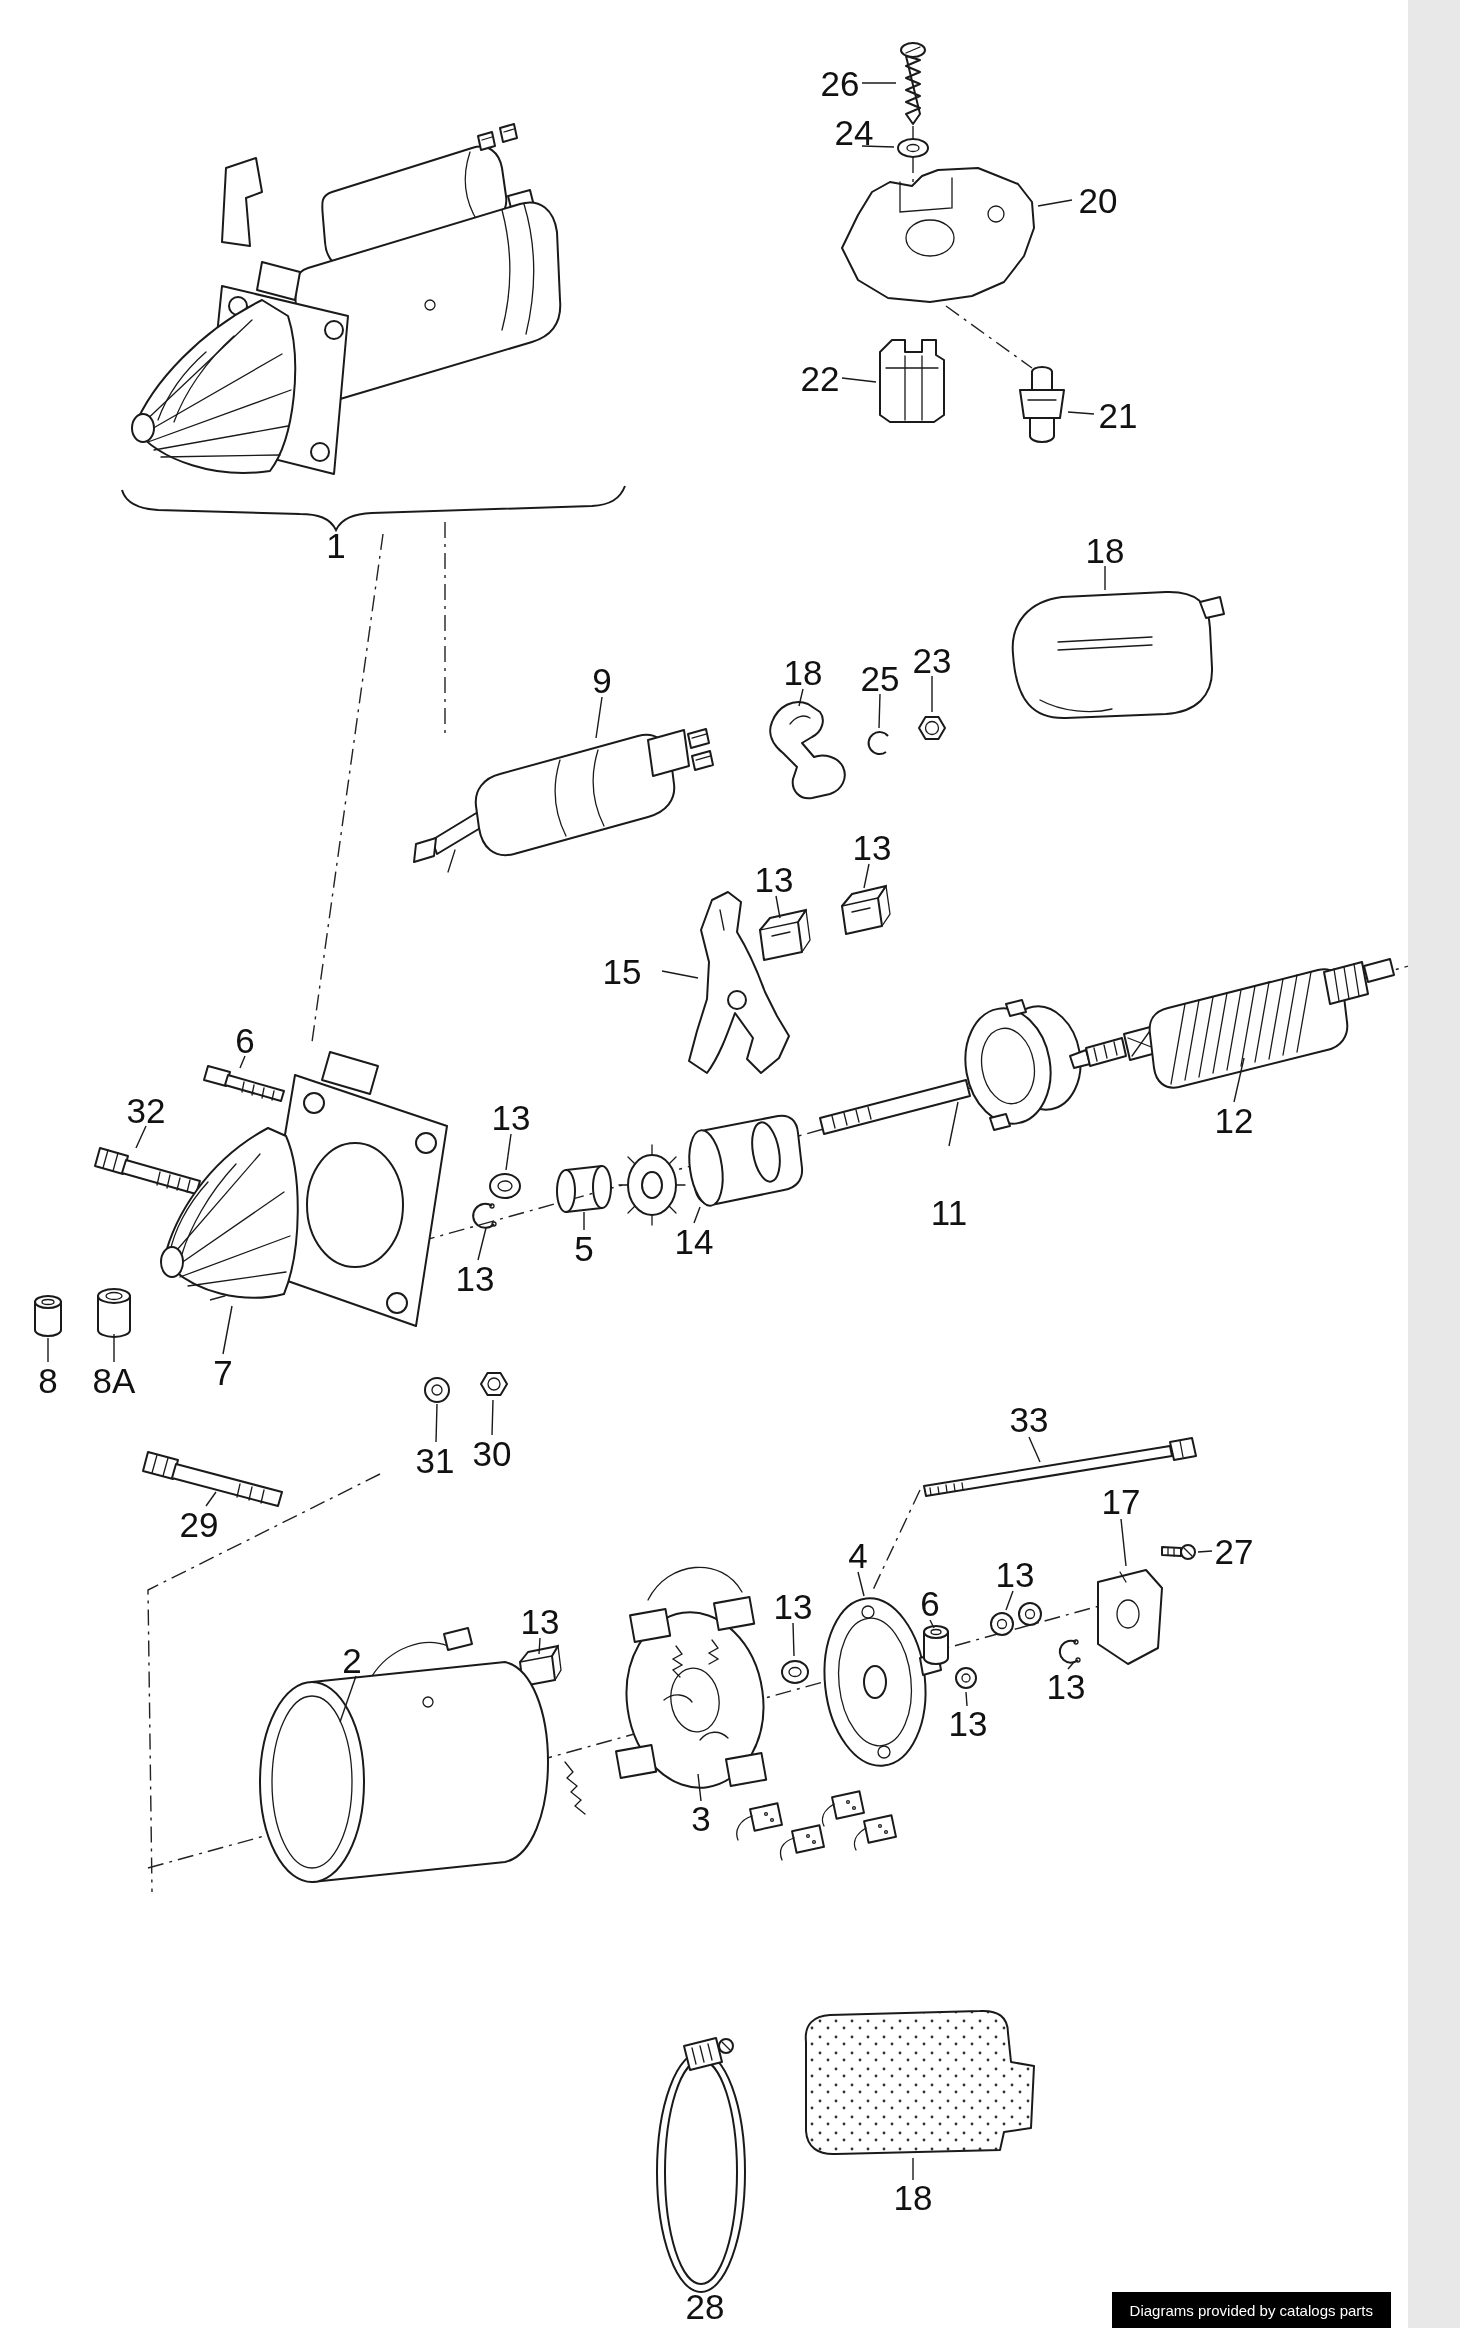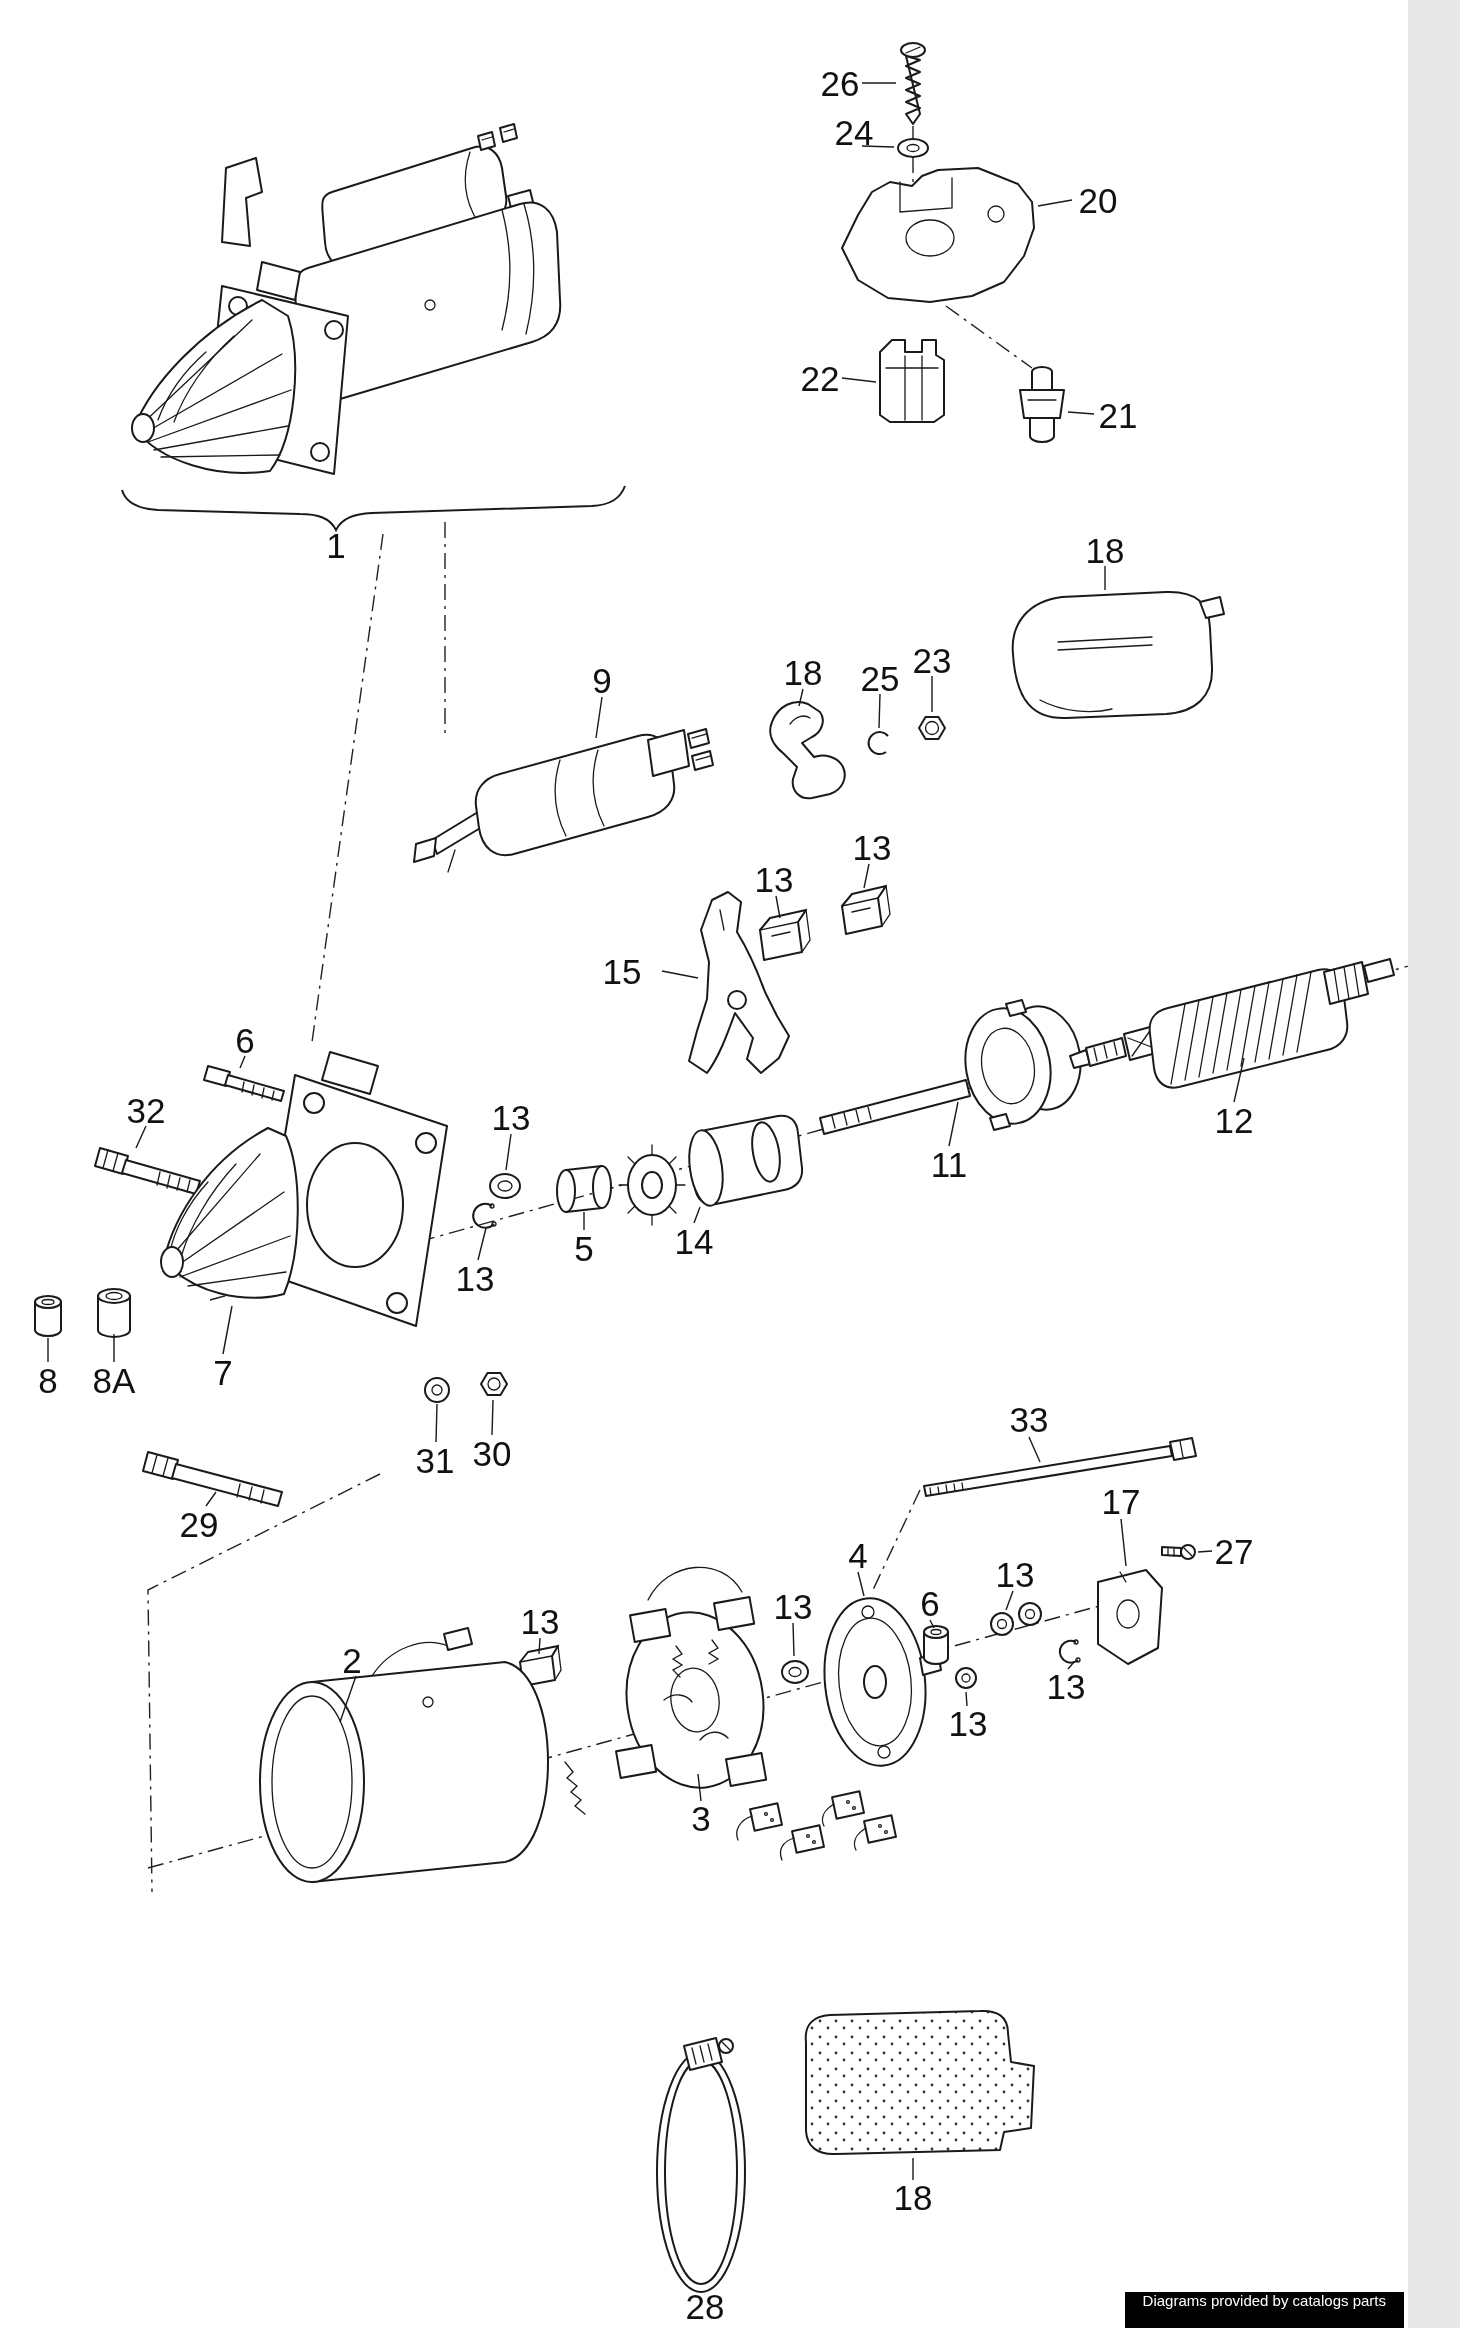--- a/index.html
+++ b/index.html
@@ -20,26 +20,26 @@
   .callout{
     position:absolute;
     transform:translate(-50%,-50%);
     font-size:35px;
     color:#111111;
     white-space:nowrap;
     line-height:1;
   }
   .footer{
     position:absolute;
-    right:4px;bottom:0;
+    right:17px;bottom:0;
     height:36px;
     background:#000000;
     color:#ffffff;
     font-size:15px;
-    display:flex;
+    display:flex;align-items:center;
     padding:0 18px;
   }
 </style>
 </head>
 <body>
 
 <div class="page">
 
 <svg width="1460" height="2328" viewBox="0 0 1460 2328">
   <defs>
@@ -433,21 +433,21 @@
       <div class="callout" style="left: 803px; top: 672px;">18</div>
       <div class="callout" style="left: 880px; top: 678px;">25</div>
       <div class="callout" style="left: 602px; top: 680px;">9</div>
       <div class="callout" style="left: 872px; top: 847px;">13</div>
       <div class="callout" style="left: 774px; top: 879px;">13</div>
       <div class="callout" style="left: 622px; top: 971px;">15</div>
       <div class="callout" style="left: 245px; top: 1040px;">6</div>
       <div class="callout" style="left: 146px; top: 1110px;">32</div>
       <div class="callout" style="left: 511px; top: 1117px;">13</div>
       <div class="callout" style="left: 1234px; top: 1120px;">12</div>
-      <div class="callout" style="left: 949px; top: 1164px;">11</div>
+      <div class="callout" style="left: 949px; top: 1212px;">11</div>
       <div class="callout" style="left: 694px; top: 1241px;">14</div>
       <div class="callout" style="left: 584px; top: 1248px;">5</div>
       <div class="callout" style="left: 475px; top: 1278px;">13</div>
       <div class="callout" style="left: 48px; top: 1380px;">8</div>
       <div class="callout" style="left: 114px; top: 1380px;">8A</div>
       <div class="callout" style="left: 223px; top: 1372px;">7</div>
       <div class="callout" style="left: 1029px; top: 1419px;">33</div>
       <div class="callout" style="left: 492px; top: 1453px;">30</div>
       <div class="callout" style="left: 435px; top: 1460px;">31</div>
       <div class="callout" style="left: 1121px; top: 1501px;">17</div>

